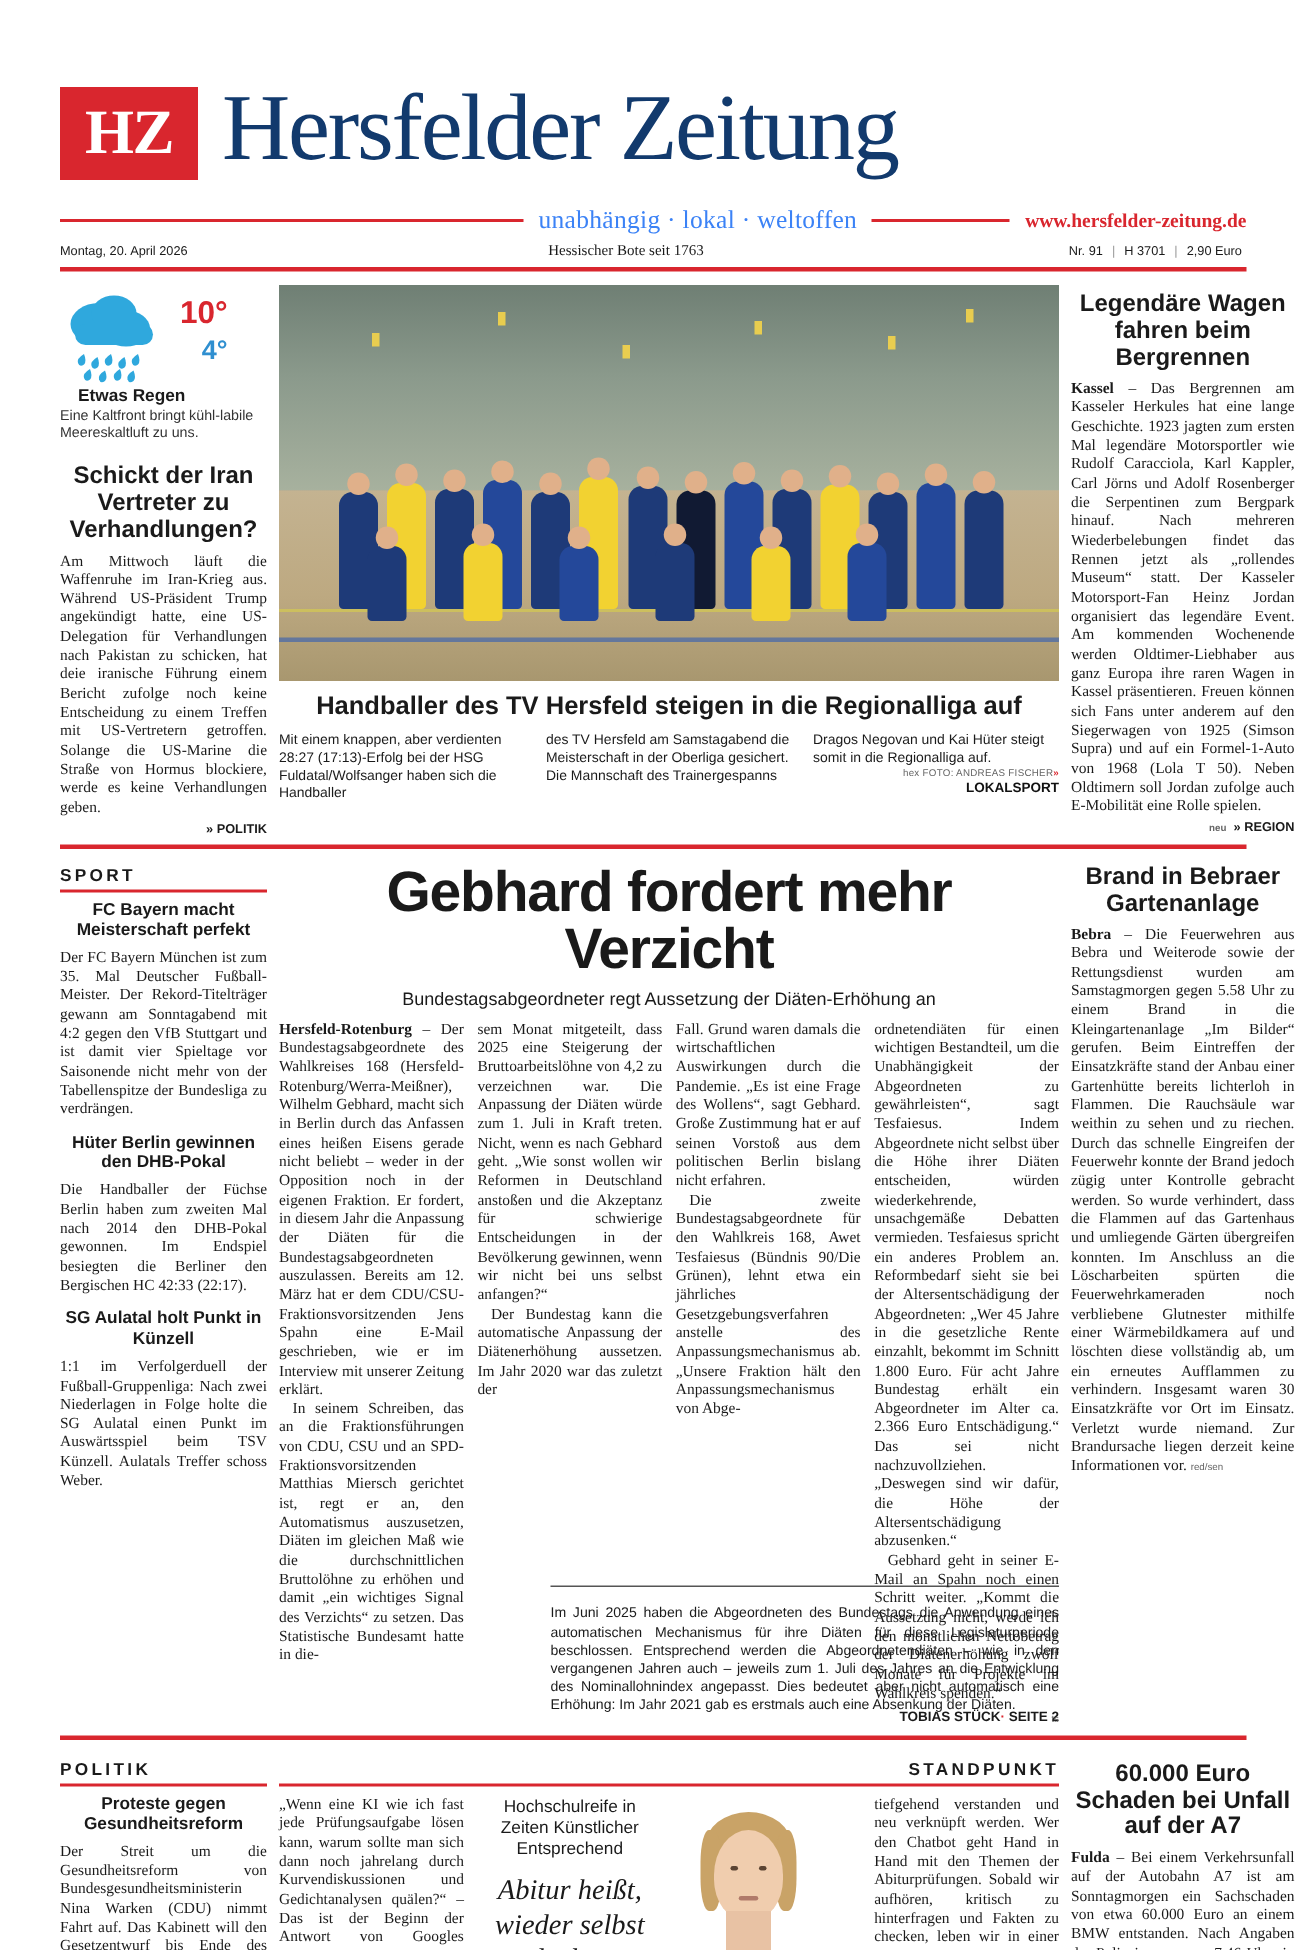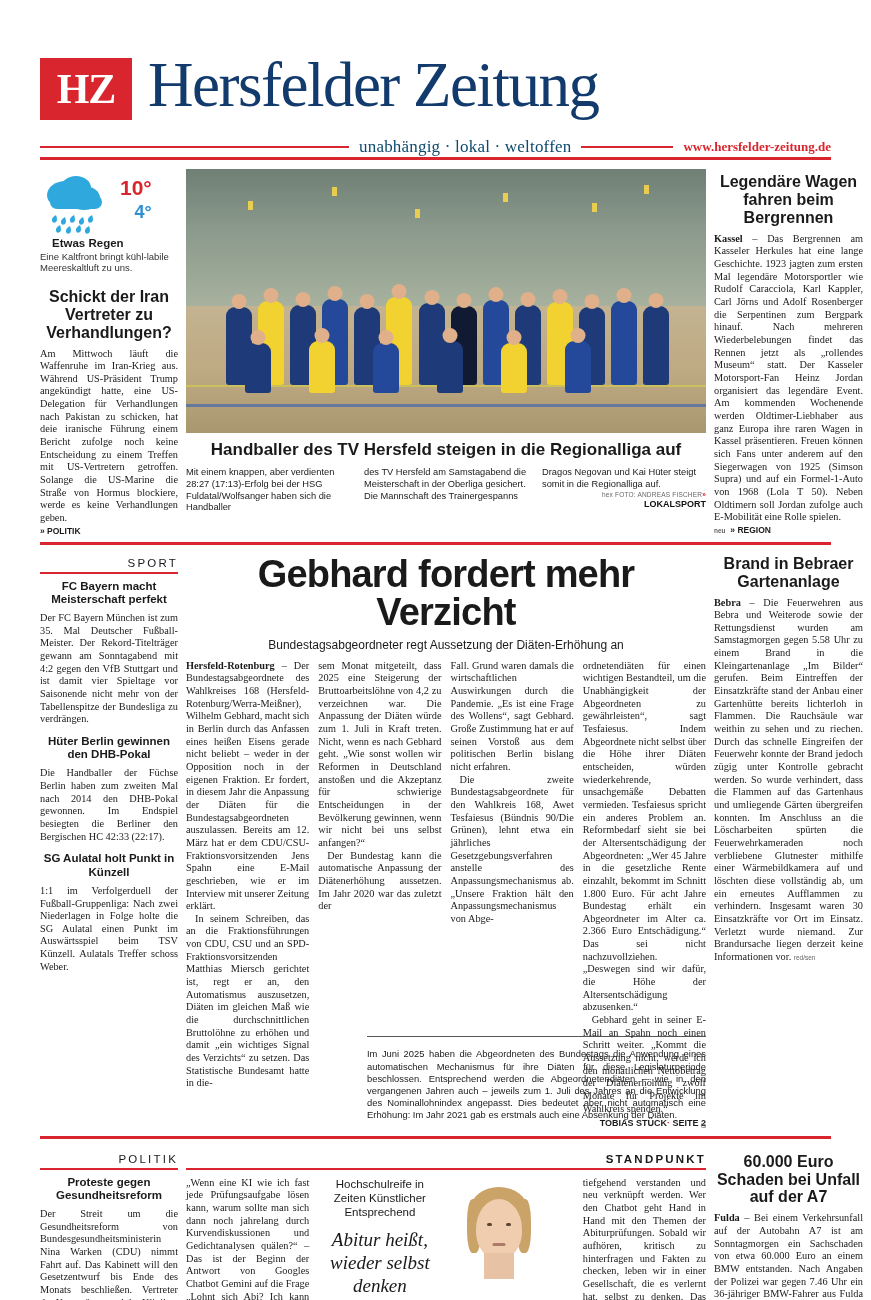--- a/index.html
+++ b/index.html
@@ -31,21 +31,21 @@
     font-weight: normal; letter-spacing: -1.5px;
     margin-top: -2px;
   }
 
   .slogan-row {
     margin-top: 17px; display: flex; align-items: center; gap: 10px;
   }
   .slogan-rule { height: 2px; background: #d9262e; flex: 1 1 auto; }
   .slogan-txt {
     font-family: "Liberation Serif", serif;
-    font-size: 17px; color: #0c4a6e; white-space: nowrap;
+    font-size: 17px; color: #3b82f6; white-space: nowrap;
     letter-spacing: 0.2px;
   }
   .slogan-url {
     font-family: "Liberation Serif", serif;
     font-size: 13px; color: #d9262e; white-space: nowrap; font-weight: bold;
     flex: none;
   }
   .slogan-rule.short { flex: 0 0 92px; }
 
   .dateline {
@@ -76,21 +76,21 @@
   .headline-left {
     font-family: "Liberation Sans", sans-serif; font-weight: bold;
     font-size: 16px; line-height: 1.12; text-align: center; margin-top: 14px;
   }
   .body-serif {
     font-family: "Liberation Serif", serif; font-size: 10.3px; line-height: 1.23;
     text-align: justify; margin-top: 6px; hyphens: auto;
   }
   .ref-tag {
     font-family: "Liberation Sans", sans-serif; font-weight: bold; font-size: 8.5px;
-    display: block; margin-top: 1px;
+    text-align: right; display: block; margin-top: 1px;
   }
 
   
   .photo {
     width: 100%; height: 264px; position: relative; overflow: hidden;
     background: linear-gradient(175deg,#9aa79c 0%, #7e8c84 22%, #b6a98f 45%, #c8b896 62%, #b8a98a 78%, #a09177 100%);
   }
   .photo .gymwall { position:absolute; left:0; top:0; width:100%; height:52%;
     background: linear-gradient(180deg,#6f7f74 0%, #8b9a8c 45%, #a7b19e 100%); }
   .photo .floor { position:absolute; left:0; bottom:0; width:100%; height:48%;
@@ -117,22 +117,22 @@
     font-family: "Liberation Sans", sans-serif; font-weight: bold; font-size: 17px;
     text-align: center; margin-top: 7px;
   }
   .credit { font-family: "Liberation Sans", sans-serif; font-size: 6.5px; color: #666; letter-spacing: .2px; }
   .credit b { font-size: 9px; color: #111; letter-spacing: 0; }
   .credit .arrow { color:#d9262e; font-weight:bold; }
 
   
   .main-zone { display: flex; margin-top: 8px; }
   .sect-label {
-    font-family: "Liberation Sans", sans-serif; font-weight: normal; font-size: 11.5px;
-    letter-spacing: 2.2px; text-align: right; padding-bottom: 3px;
+    font-family: "Liberation Sans", sans-serif; font-weight: bold; font-size: 11.5px;
+    letter-spacing: 2.2px; text-align: left; padding-bottom: 3px;
   }
   .sect-rule { height: 2px; background: #d9262e; margin-bottom: 6px; }
   .sub-head {
     font-family: "Liberation Sans", sans-serif; font-weight: bold; font-size: 11.5px;
     line-height: 1.15; text-align: center; margin-top: 9px;
   }
   .mega-head {
     font-family: "Liberation Sans", sans-serif; font-weight: bold;
     font-size: 38px; line-height: 1; text-align: center; letter-spacing: -0.8px;
     margin-top: 2px;
@@ -201,20 +201,27 @@
     <div class="masthead-title">Hersfelder Zeitung</div>
   </div>
 
   <div class="slogan-row">
     <div class="slogan-rule"></div>
     <div class="slogan-txt">unabhängig · lokal · weltoffen</div>
     <div class="slogan-rule short"></div>
     <div class="slogan-url">www.hersfelder-zeitung.de</div>
   </div>
 
+  <div class="dateline">
+    <div>Montag, 20. April 2026</div>
+    <div class="center">Hessischer Bote seit 1763</div>
+    <div class="right">
+      <span>Nr. 91</span><span class="sep">|</span><span>H 3701</span><span class="sep">|</span><span>2,90 Euro</span>
+    </div>
+  </div>
   <div class="rule-thick"></div>
 
   <div class="top-zone">
 
     <div class="col-left">
       <div class="weather">
         <div class="wx-icon">
           <svg width="74" height="62" viewBox="0 0 74 62">
             <g fill="#2fa8dd">
               <ellipse cx="26" cy="22" rx="19" ry="14"></ellipse>

